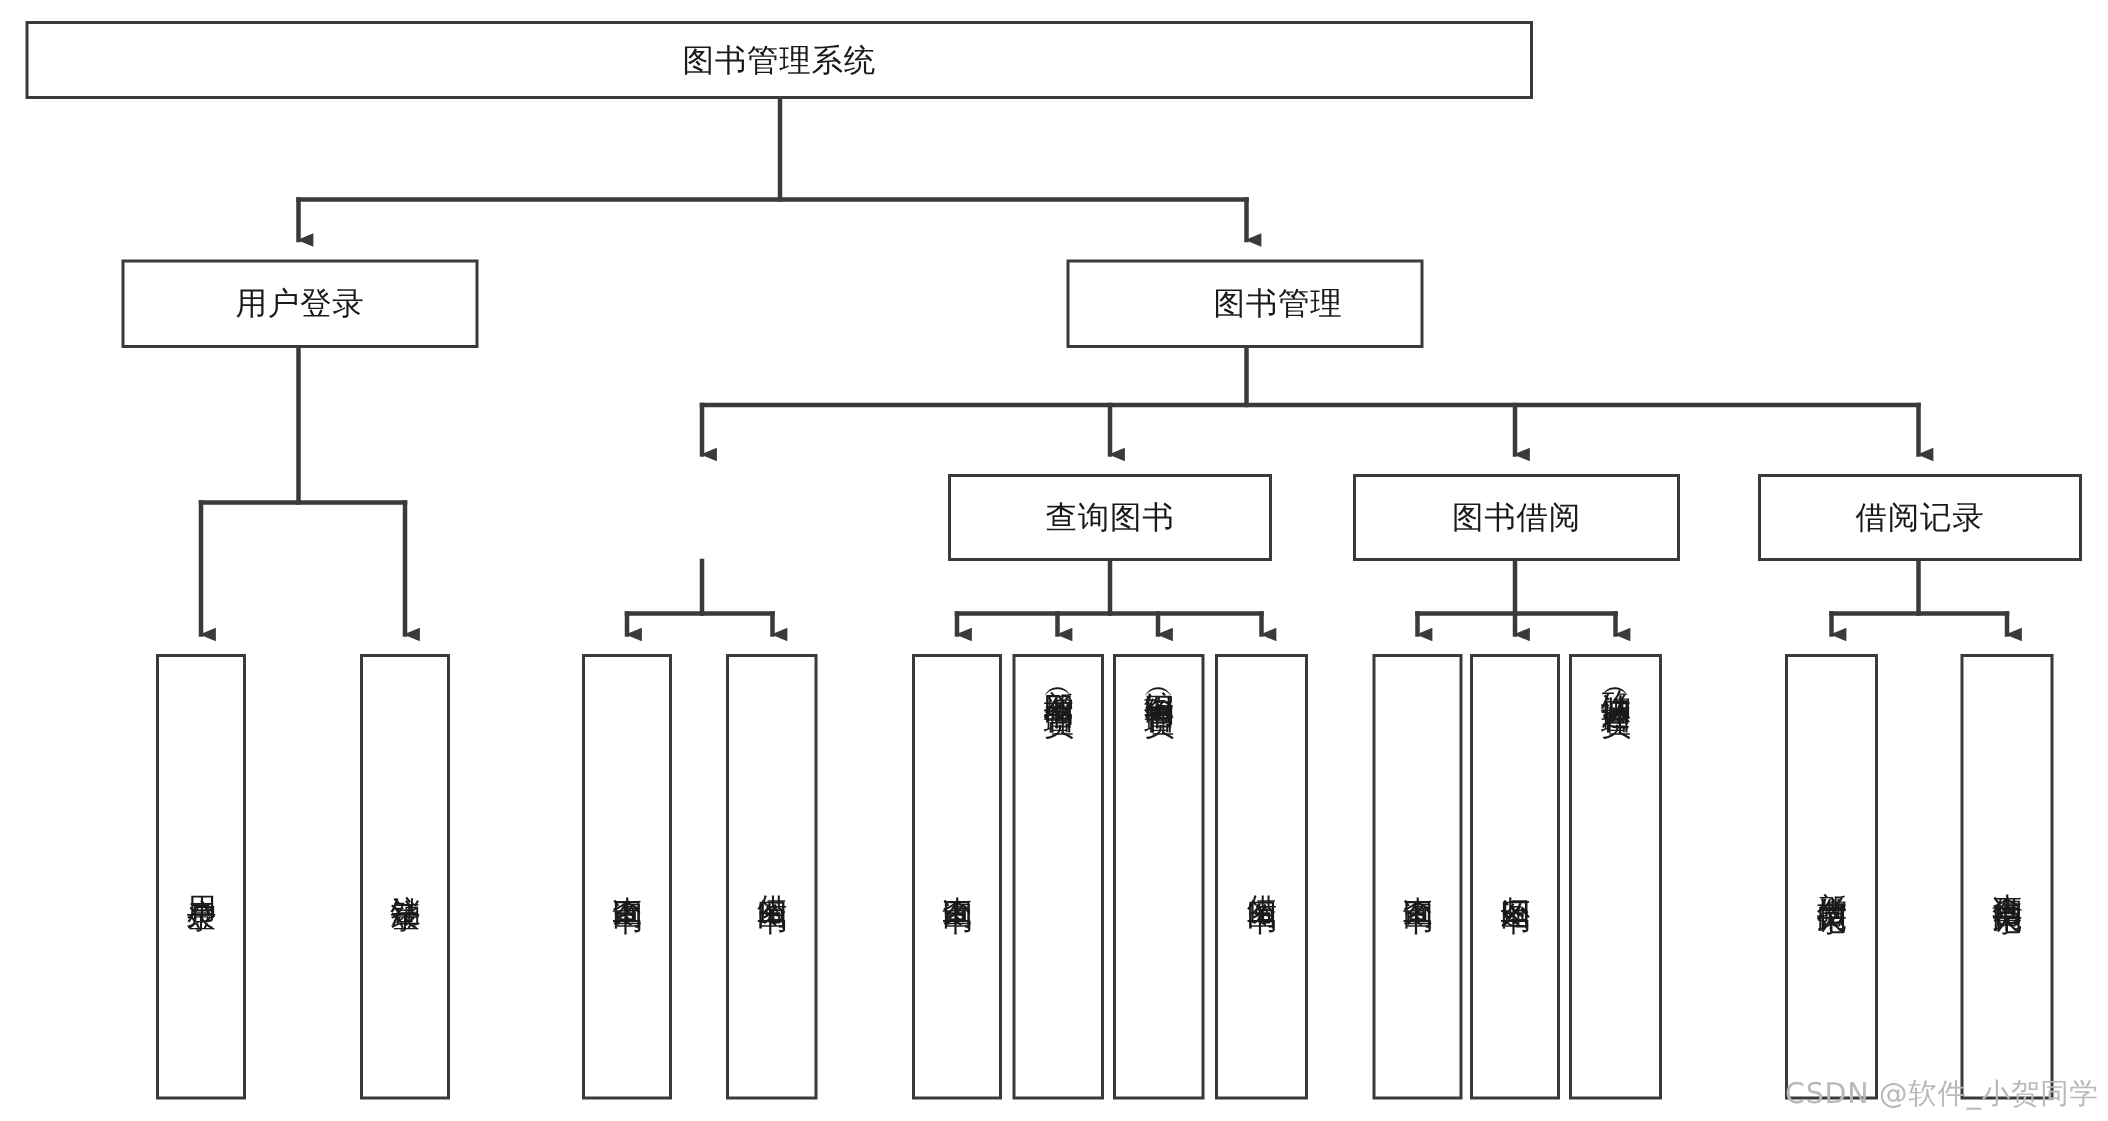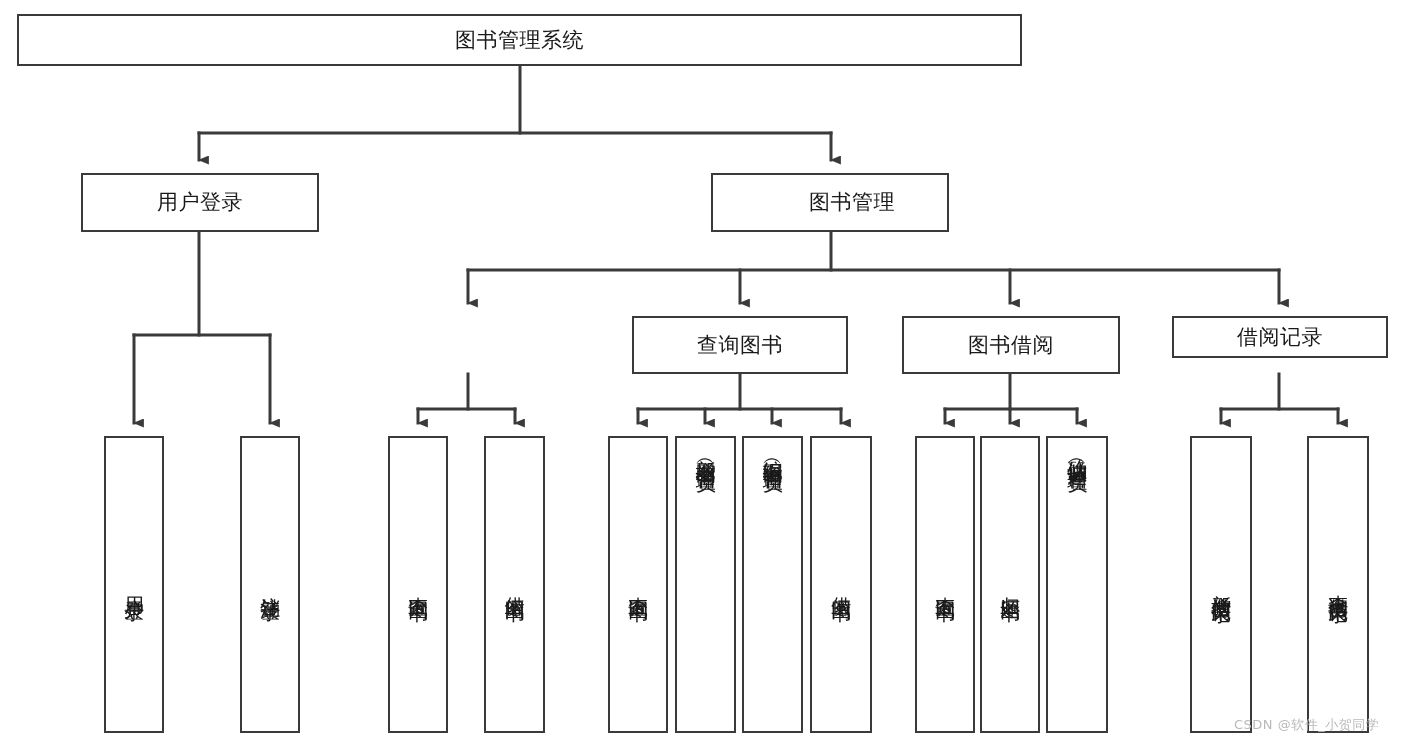--- a/index.html
+++ b/index.html
@@ -55,26 +55,25 @@
     letter-spacing: 2px;
     white-space: nowrap;
     display: block;
   }
   .node.leaf.center {
     align-items: center;
     padding-top: 0;
   }
   .watermark {
     position: absolute;
-    font-size: 13px;
+    font-size: 19px;
     color: #b9b9b9;
     white-space: nowrap;
     z-index: 5;
     letter-spacing: 0.5px;
-    padding-left: 44px;
   }
 </style>
 </head>
 <body>
 
 <div id="canvas">
 
   <svg class="edges" viewBox="0 0 1405 747" xmlns="http://www.w3.org/2000/svg">
     <defs>
       <marker id="arrow" viewBox="0 0 10 12" refX="5" refY="11" markerWidth="9" markerHeight="11" orient="auto-start-reverse" markerUnits="userSpaceOnUse">
@@ -135,21 +134,21 @@
   <div class="node" style="left: 711px; top: 173px; width: 238px; height: 59px; padding-left: 44px;">
     <span class="node-label">图书管理</span>
   </div>
 
   <div class="node" style="left: 632px; top: 316px; width: 216px; height: 58px;">
     <span class="node-label">查询图书</span>
   </div>
   <div class="node" style="left: 902px; top: 316px; width: 218px; height: 58px;">
     <span class="node-label">图书借阅</span>
   </div>
-  <div class="node" style="left: 1172px; top: 316px; width: 216px; height: 42px;">
+  <div class="node" style="left: 1172px; top: 316px; width: 216px; height: 58px;">
     <span class="node-label">借阅记录</span>
   </div>
 
   <div class="node leaf center" style="left: 104px; top: 436px; width: 60px; height: 297px;">
     <span class="node-label">用户登录</span>
   </div>
   <div class="node leaf center" style="left: 240px; top: 436px; width: 60px; height: 297px;">
     <span class="node-label">注销登录</span>
   </div>
   <div class="node leaf center" style="left: 388px; top: 436px; width: 60px; height: 297px;">

